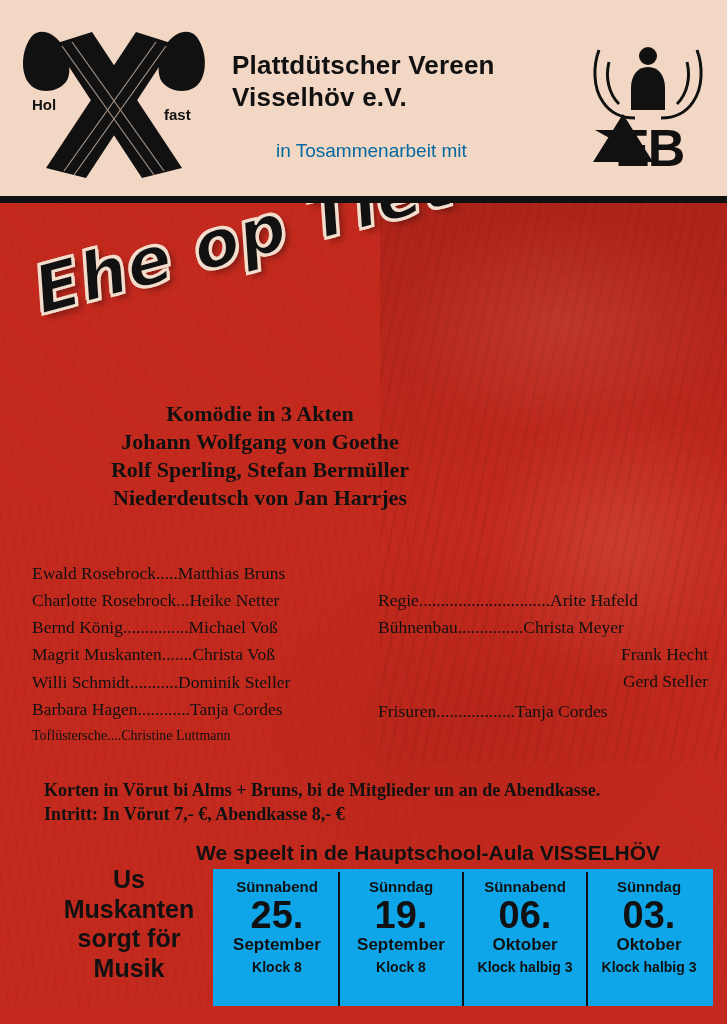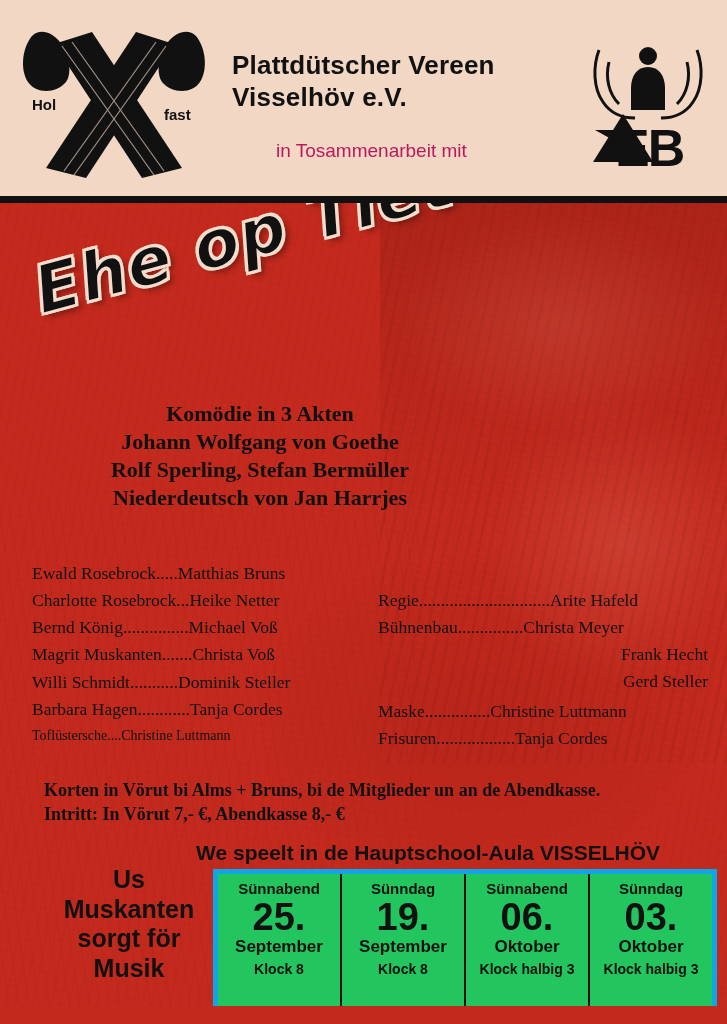--- a/index.html
+++ b/index.html
@@ -61,21 +61,21 @@
     width: 360px;
     color: #111;
     font-weight: bold;
     font-size: 26px;
     line-height: 1.22;
     letter-spacing: .2px;
   }
   .assoc-sub {
     position: absolute;
     left: 276px; top: 140px;
-    color: #be185d;
+    color: #0369a1;
     font-size: 19px;
   }
 
   .leb-logo {
     position: absolute;
     right: 8px; top: 22px;
     width: 140px; height: 150px;
   }
   .leb-text {
     position: absolute;
@@ -235,22 +235,22 @@
     font-size: 25px;
     line-height: 1.18;
   }
 
   
   .dates {
     position: absolute;
     left: 213px; top: 666px;
     width: 494px;
     height: 136px;
-    background: #22c55e;
-    border: 5px solid #0ea5e9;
+    background: #0ea5e9;
+    border: 3px solid #0ea5e9;
     display: flex;
   }
   .date-cell {
     flex: 1 1 0;
     border-right: 2px solid #111;
     display: flex;
     flex-direction: column;
     align-items: center;
     justify-content: flex-start;
     padding-top: 6px;
@@ -390,23 +390,20 @@
       </div>
       <div class="row">
         <span>Bühnenbau</span><span class="dots">...............</span><span>Christa Meyer</span>
       </div>
       <div class="right">Frank Hecht</div>
       <div class="right">Gerd Steller</div>
     </div>
 
     <div class="crew-b">
       <div class="row">
-        <span>Maske</span><span class="dots">...............</span><span>Christine Luttmann</span>
-      </div>
-      <div class="row">
         <span>Frisuren</span><span class="dots">..................</span><span>Tanja Cordes</span>
       </div>
     </div>
 
     <div class="tickets">
       <div>Korten in Vörut bi Alms + Bruns, bi de Mitglieder un an de Abendkasse.</div>
       <div>Intritt: In Vörut 7,- €, Abendkasse 8,- €</div>
     </div>
 
     <div class="venue">We speelt in de Hauptschool-Aula VISSELHÖV</div>

